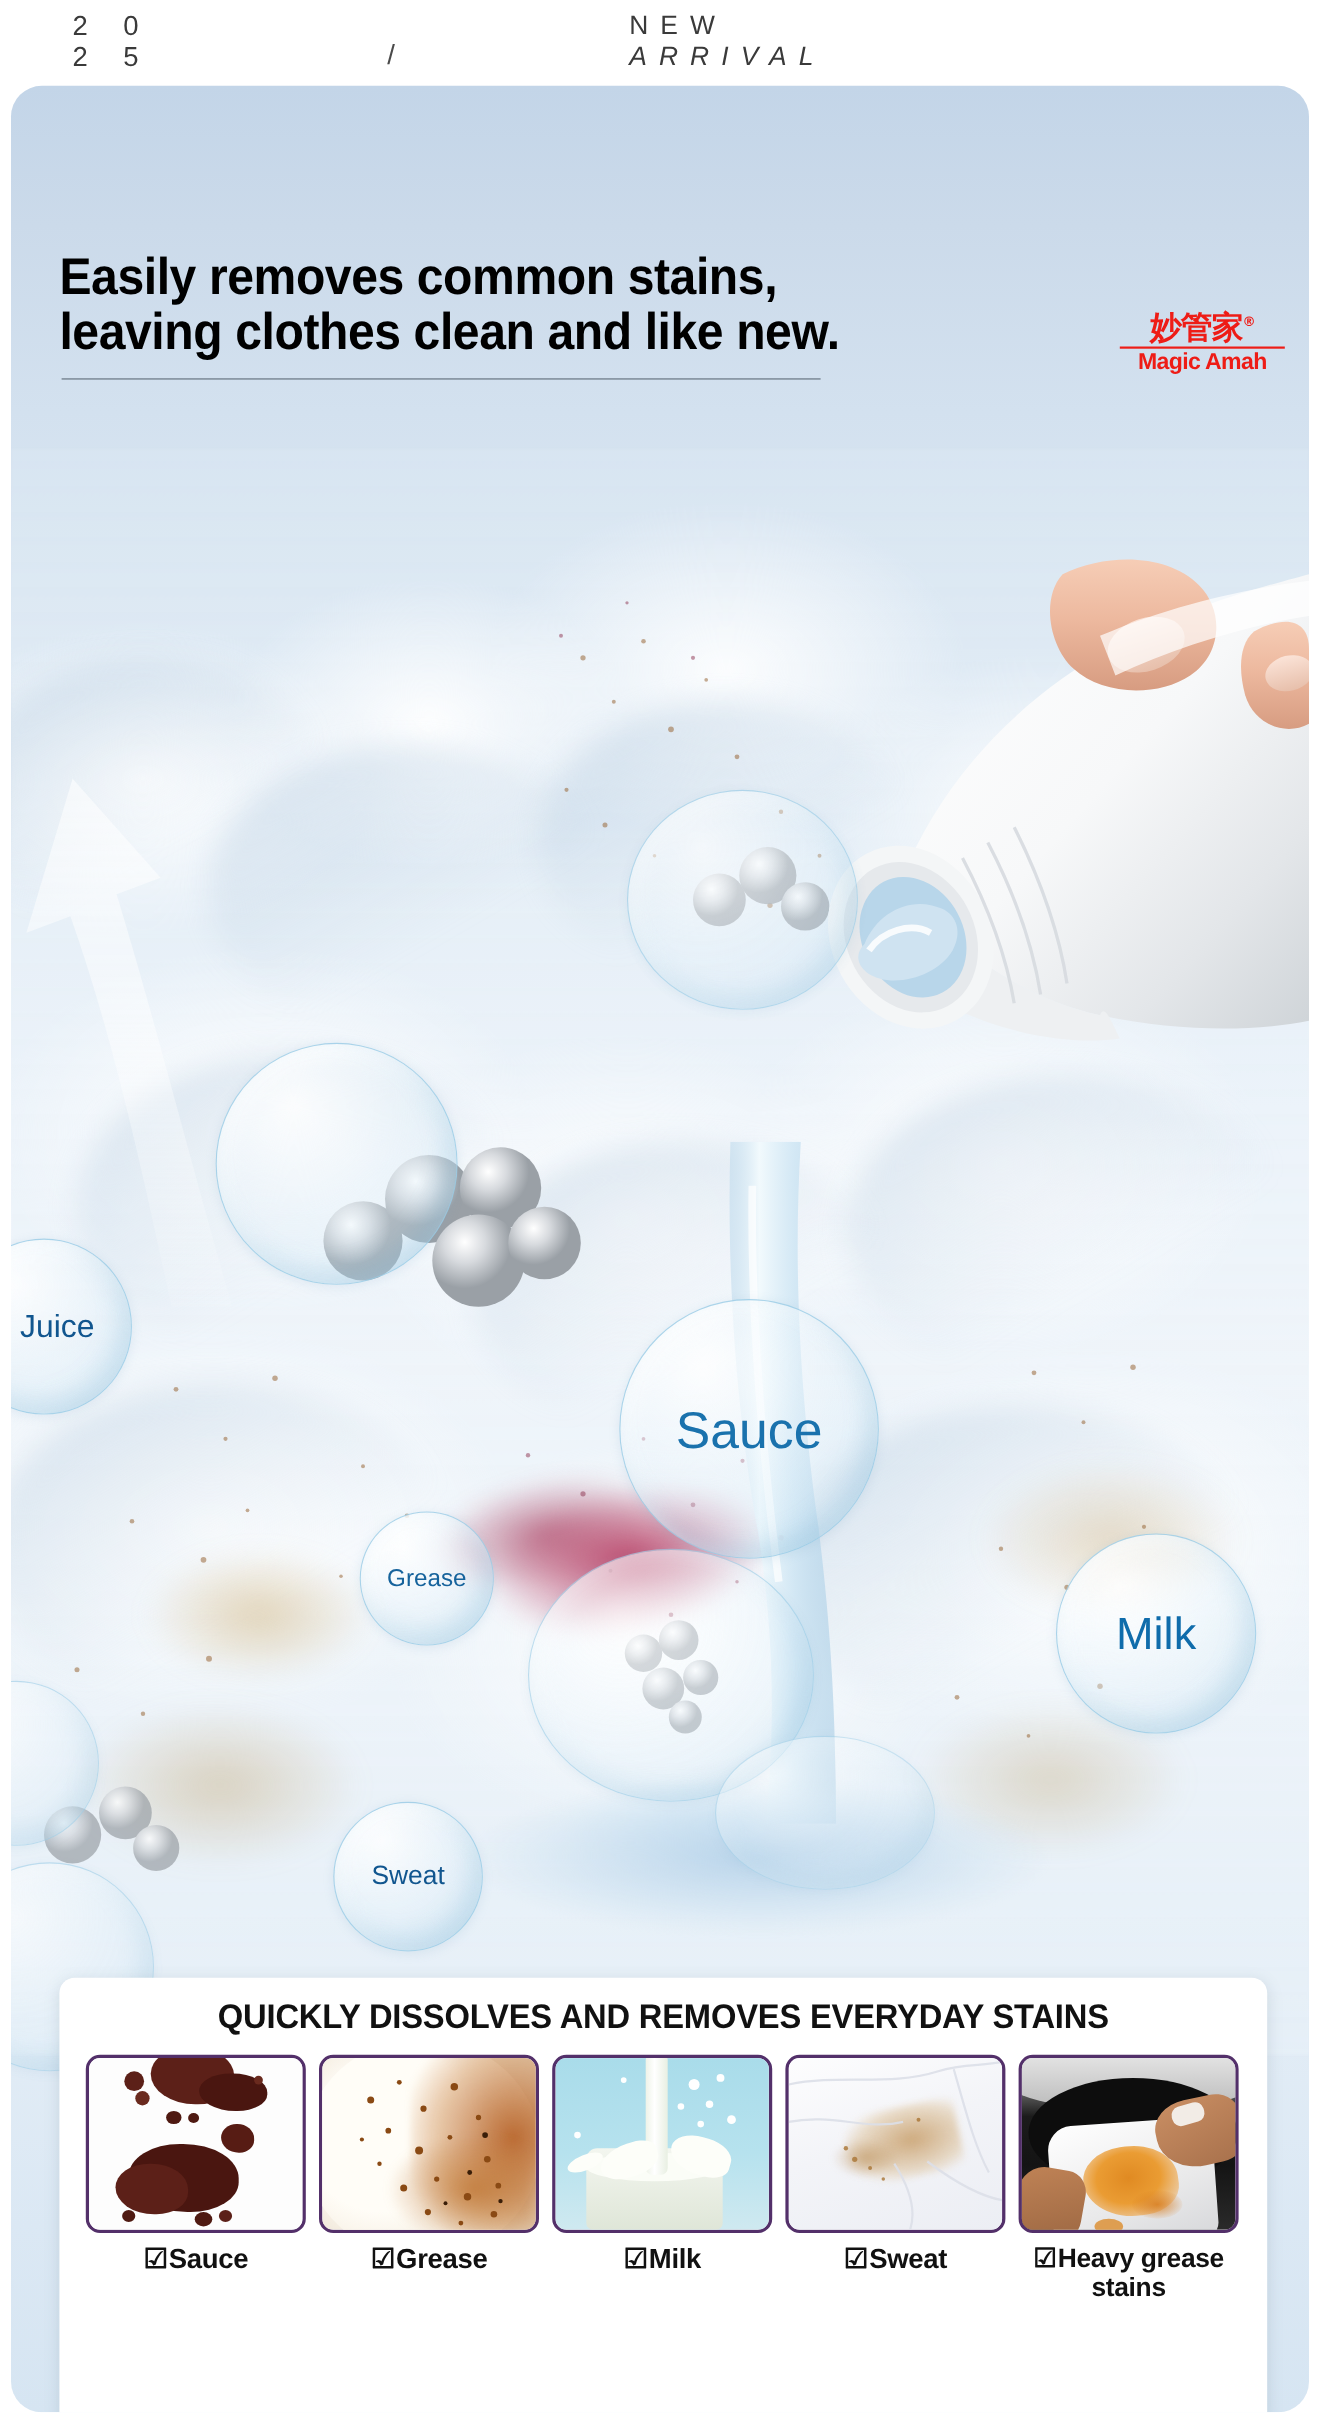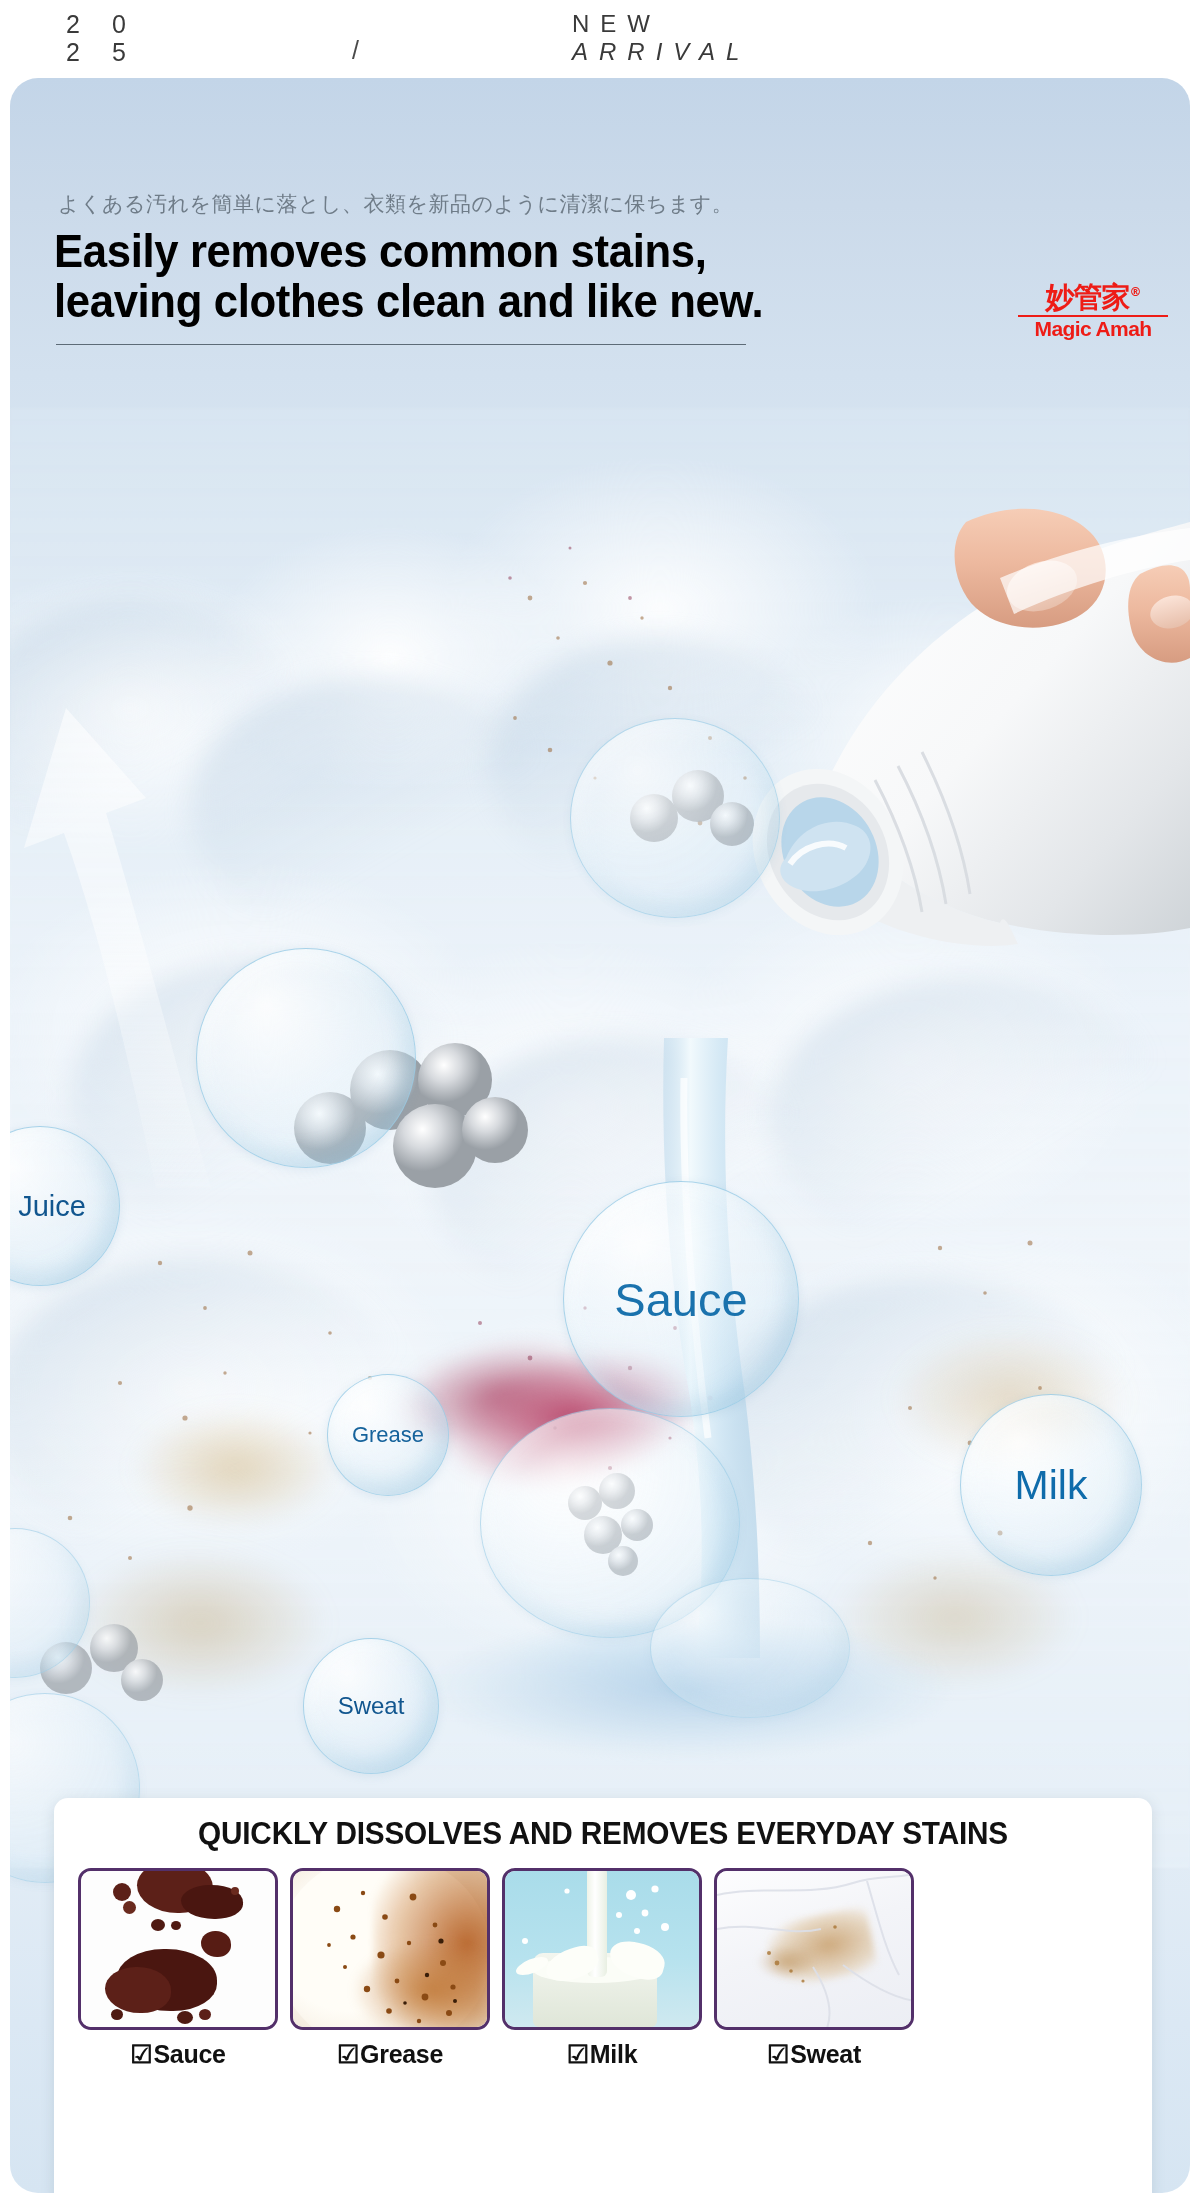--- a/index.html
+++ b/index.html
@@ -410,21 +410,20 @@
     <span class="bubble-label" style="font-size:24px; color:#11568f;">Sweat</span>
   </div>
 
   <div class="bubble" style="left:186px; top:870px; width:220px; height:220px;"></div>
   <div class="bubble" style="left:560px; top:640px; width:210px; height:200px; opacity:.8;"></div>
   <div class="bubble" style="left:470px; top:1330px; width:260px; height:230px; opacity:.75;"></div>
   <div class="bubble" style="left:-70px; top:1450px; width:150px; height:150px; opacity:.7;"></div>
   <div class="bubble" style="left:-60px; top:1615px; width:190px; height:190px; opacity:.7;"></div>
   <div class="bubble" style="left:640px; top:1500px; width:200px; height:140px; opacity:.55;"></div>
 
-  <div class="jp-sub">よくある汚れを簡単に落とし、衣類を新品のように清潔に保ちます。</div>
 
   <div class="headline">
     <div>Easily removes common stains,</div>
     <div>leaving clothes clean and like new.</div>
   </div>
 
   <div class="logo">
     <div class="cn">
       <span>妙管家</span><span class="reg">®</span>
     </div>
@@ -545,18 +544,37 @@
                   <circle cx="52" cy="82" r="2.0"></circle>
                 <circle cx="86" cy="110" r="1.6"></circle>
                   <circle cx="118" cy="56" r="1.8"></circle>
               </g>
             </svg>
           </div>
         </div>
         <div class="cap"><span class="box">☑</span><span>Sweat</span></div>
       </div>
 
+      <div class="thumb-cell">
+        <div class="thumb">
+          <div class="t-heavy">
+            <div style="position:absolute; left:-20px; top:-16px; width:240px; height:64px; background:linear-gradient(180deg,#efefef,#b9b9b9); border-radius:0 0 50% 50%;"></div>
+            <div style="position:absolute; left:6px; top:18px; width:190px; height:100px; border-radius:50%; background:#0d0d0d;"></div>
+
+            <div style="position:absolute; left:26px; top:58px; width:150px; height:110px; background:linear-gradient(160deg,#ffffff,#e9e9ea 60%,#d6d7da); border-radius:22px 10px 14px 18px; transform:rotate(-4deg);"></div>
+
+            <div style="position:absolute; left:56px; top:80px; width:86px; height:64px; background:radial-gradient(ellipse at 48% 45%, #e08a22, #ea9c33 46%, rgba(238,170,84,.6) 74%, rgba(240,190,130,0) 92%); border-radius:46% 54% 40% 60%; transform:rotate(-8deg);"></div>
+            <div style="position:absolute; left:100px; top:120px; width:46px; height:26px; background:radial-gradient(ellipse at center, rgba(216,126,32,.85), rgba(230,160,80,0) 76%); border-radius:50%;"></div>
+            <div style="position:absolute; left:66px; top:146px; width:26px; height:14px; background:rgba(220,140,44,.8); border-radius:50%;"></div>
+
+            <div style="position:absolute; left:122px; top:36px; width:78px; height:62px; background:linear-gradient(160deg,#c98e63,#a8714c); border-radius:40% 30% 30% 50%; transform:rotate(-12deg);"></div>
+            <div style="position:absolute; left:-6px; top:100px; width:62px; height:66px; background:linear-gradient(160deg,#c08356,#9c6742); border-radius:40% 30% 34% 46%; transform:rotate(10deg);"></div>
+            <div style="position:absolute; left:136px; top:42px; width:30px; height:18px; background:#f2ece6; border-radius:8px; transform:rotate(-16deg);"></div>
+          </div>
+        </div>
+        <div class="cap two-line"><span class="box">☑</span><span>Heavy grease stains</span></div>
+      </div>
 
     </div>
   </div>
 </div>
 
 <div class="footer-gap"></div>
 
 </body></html>

